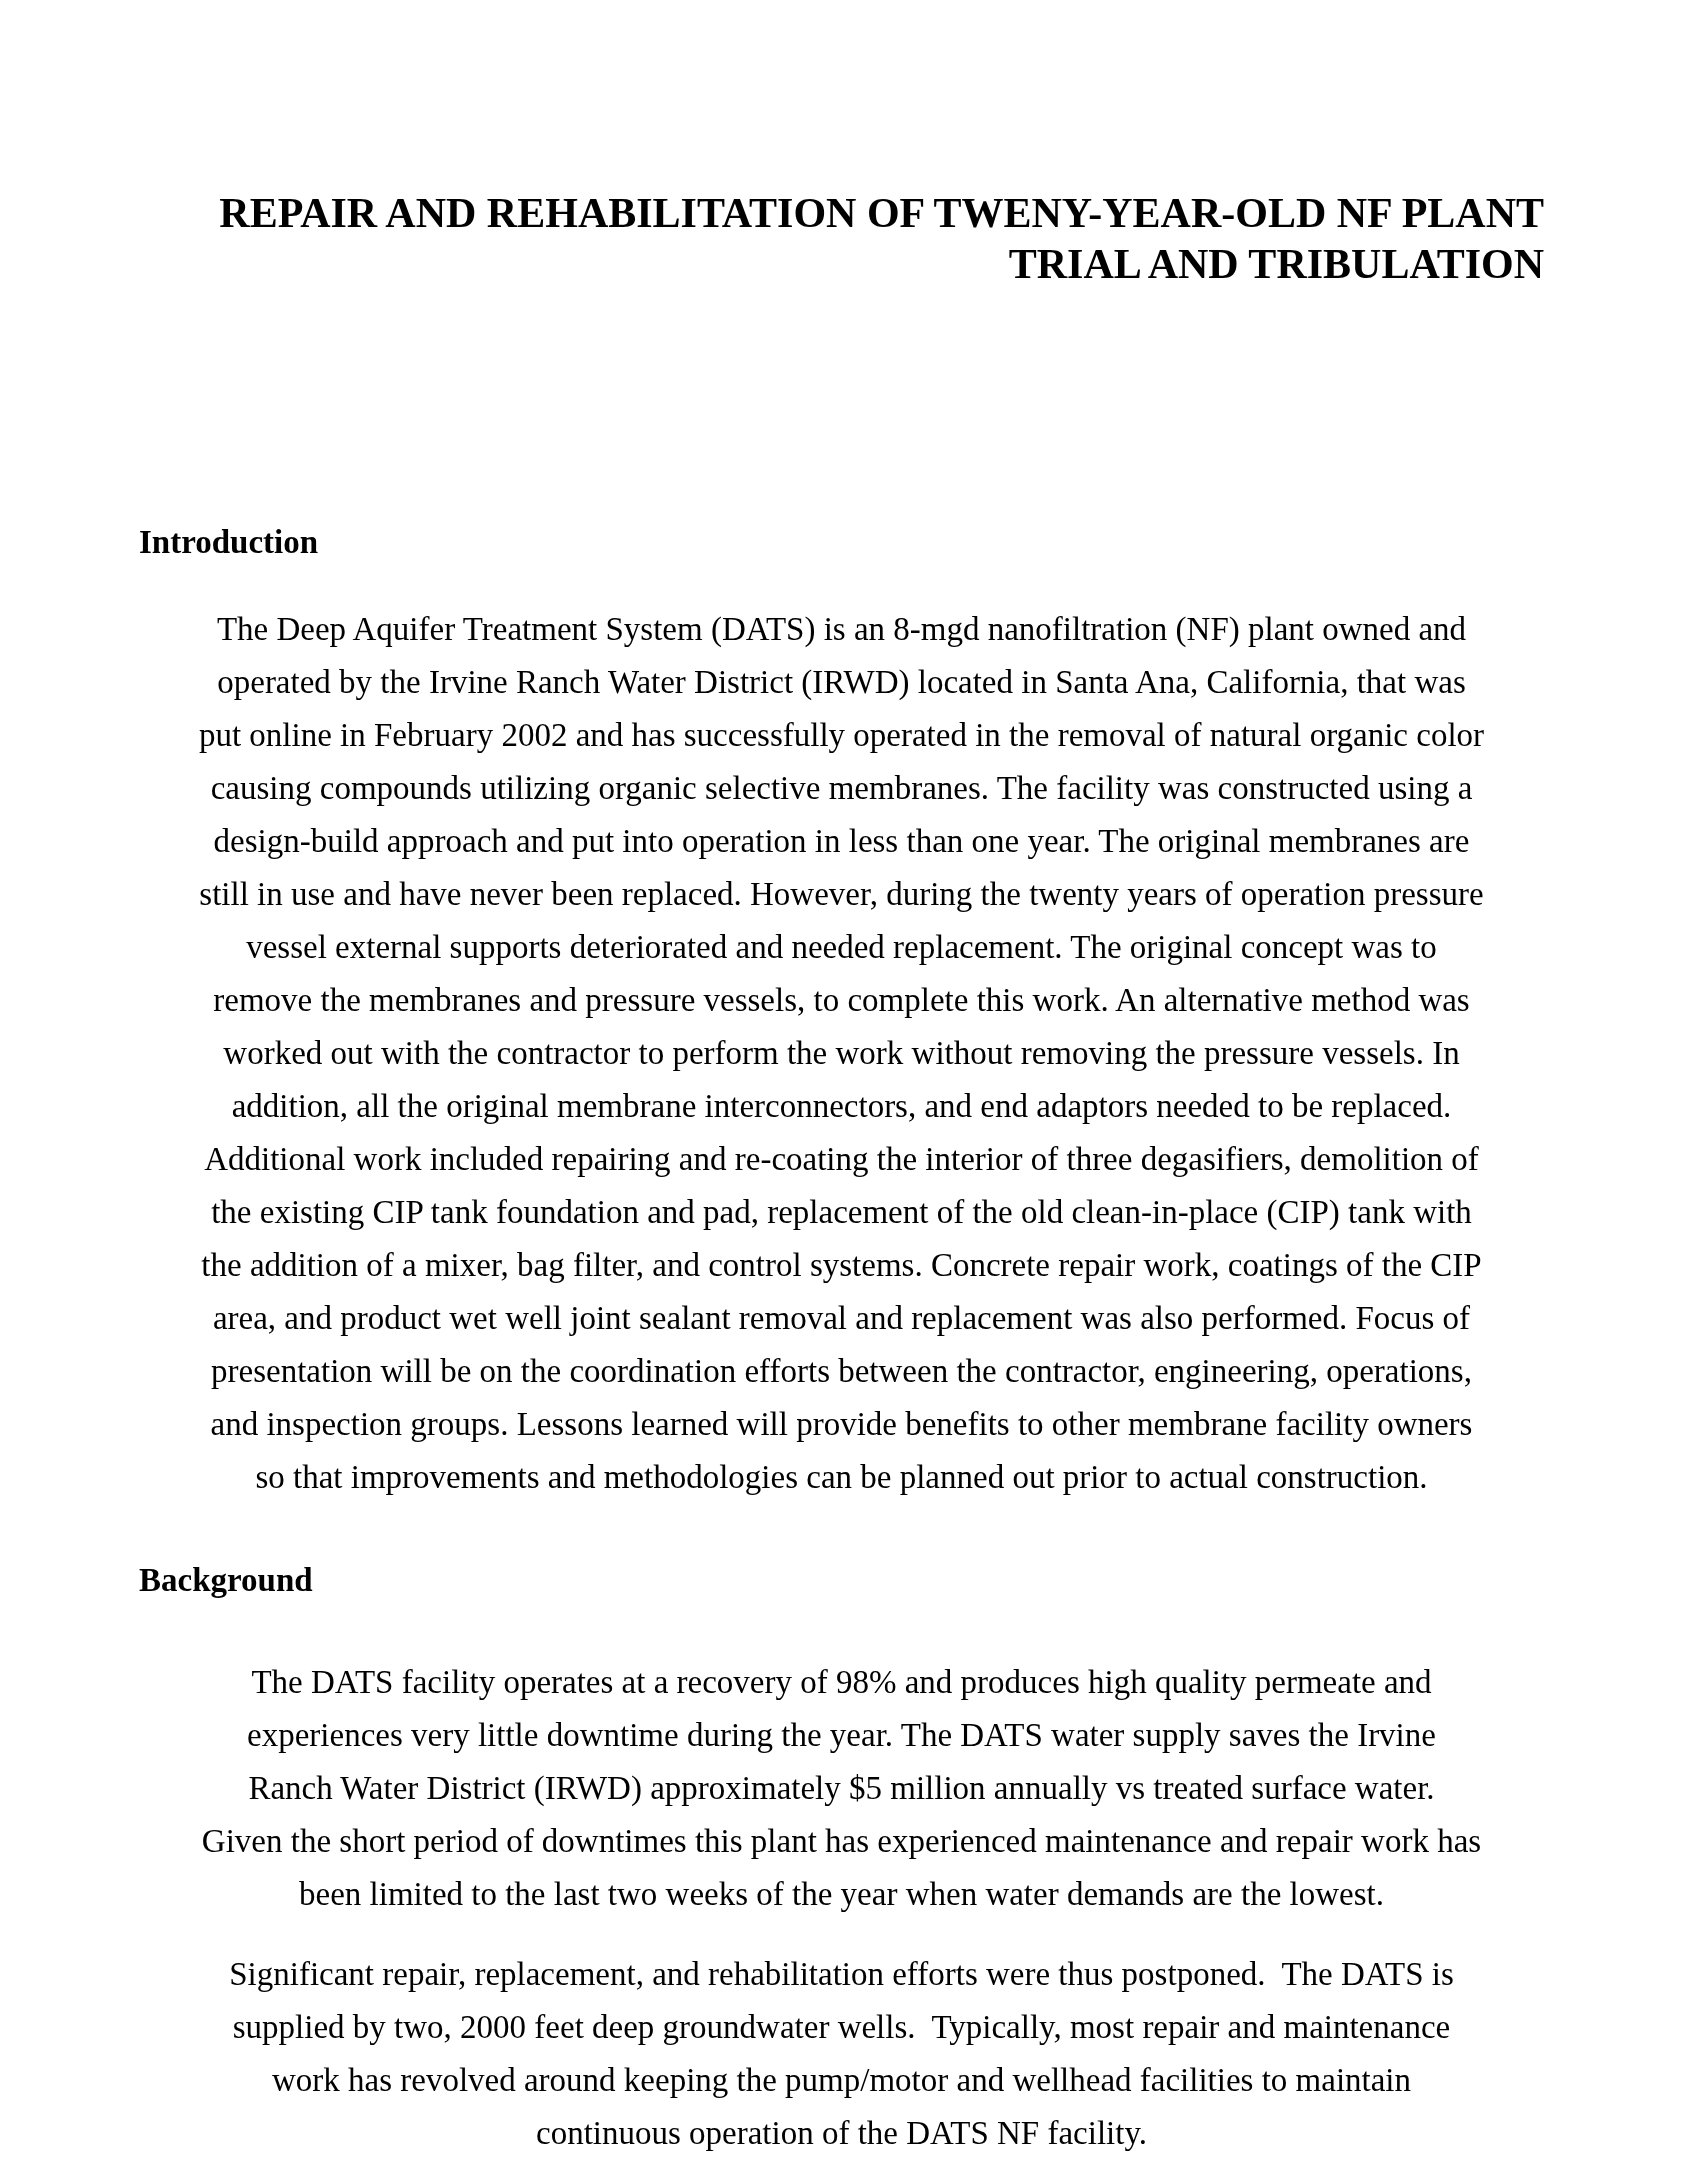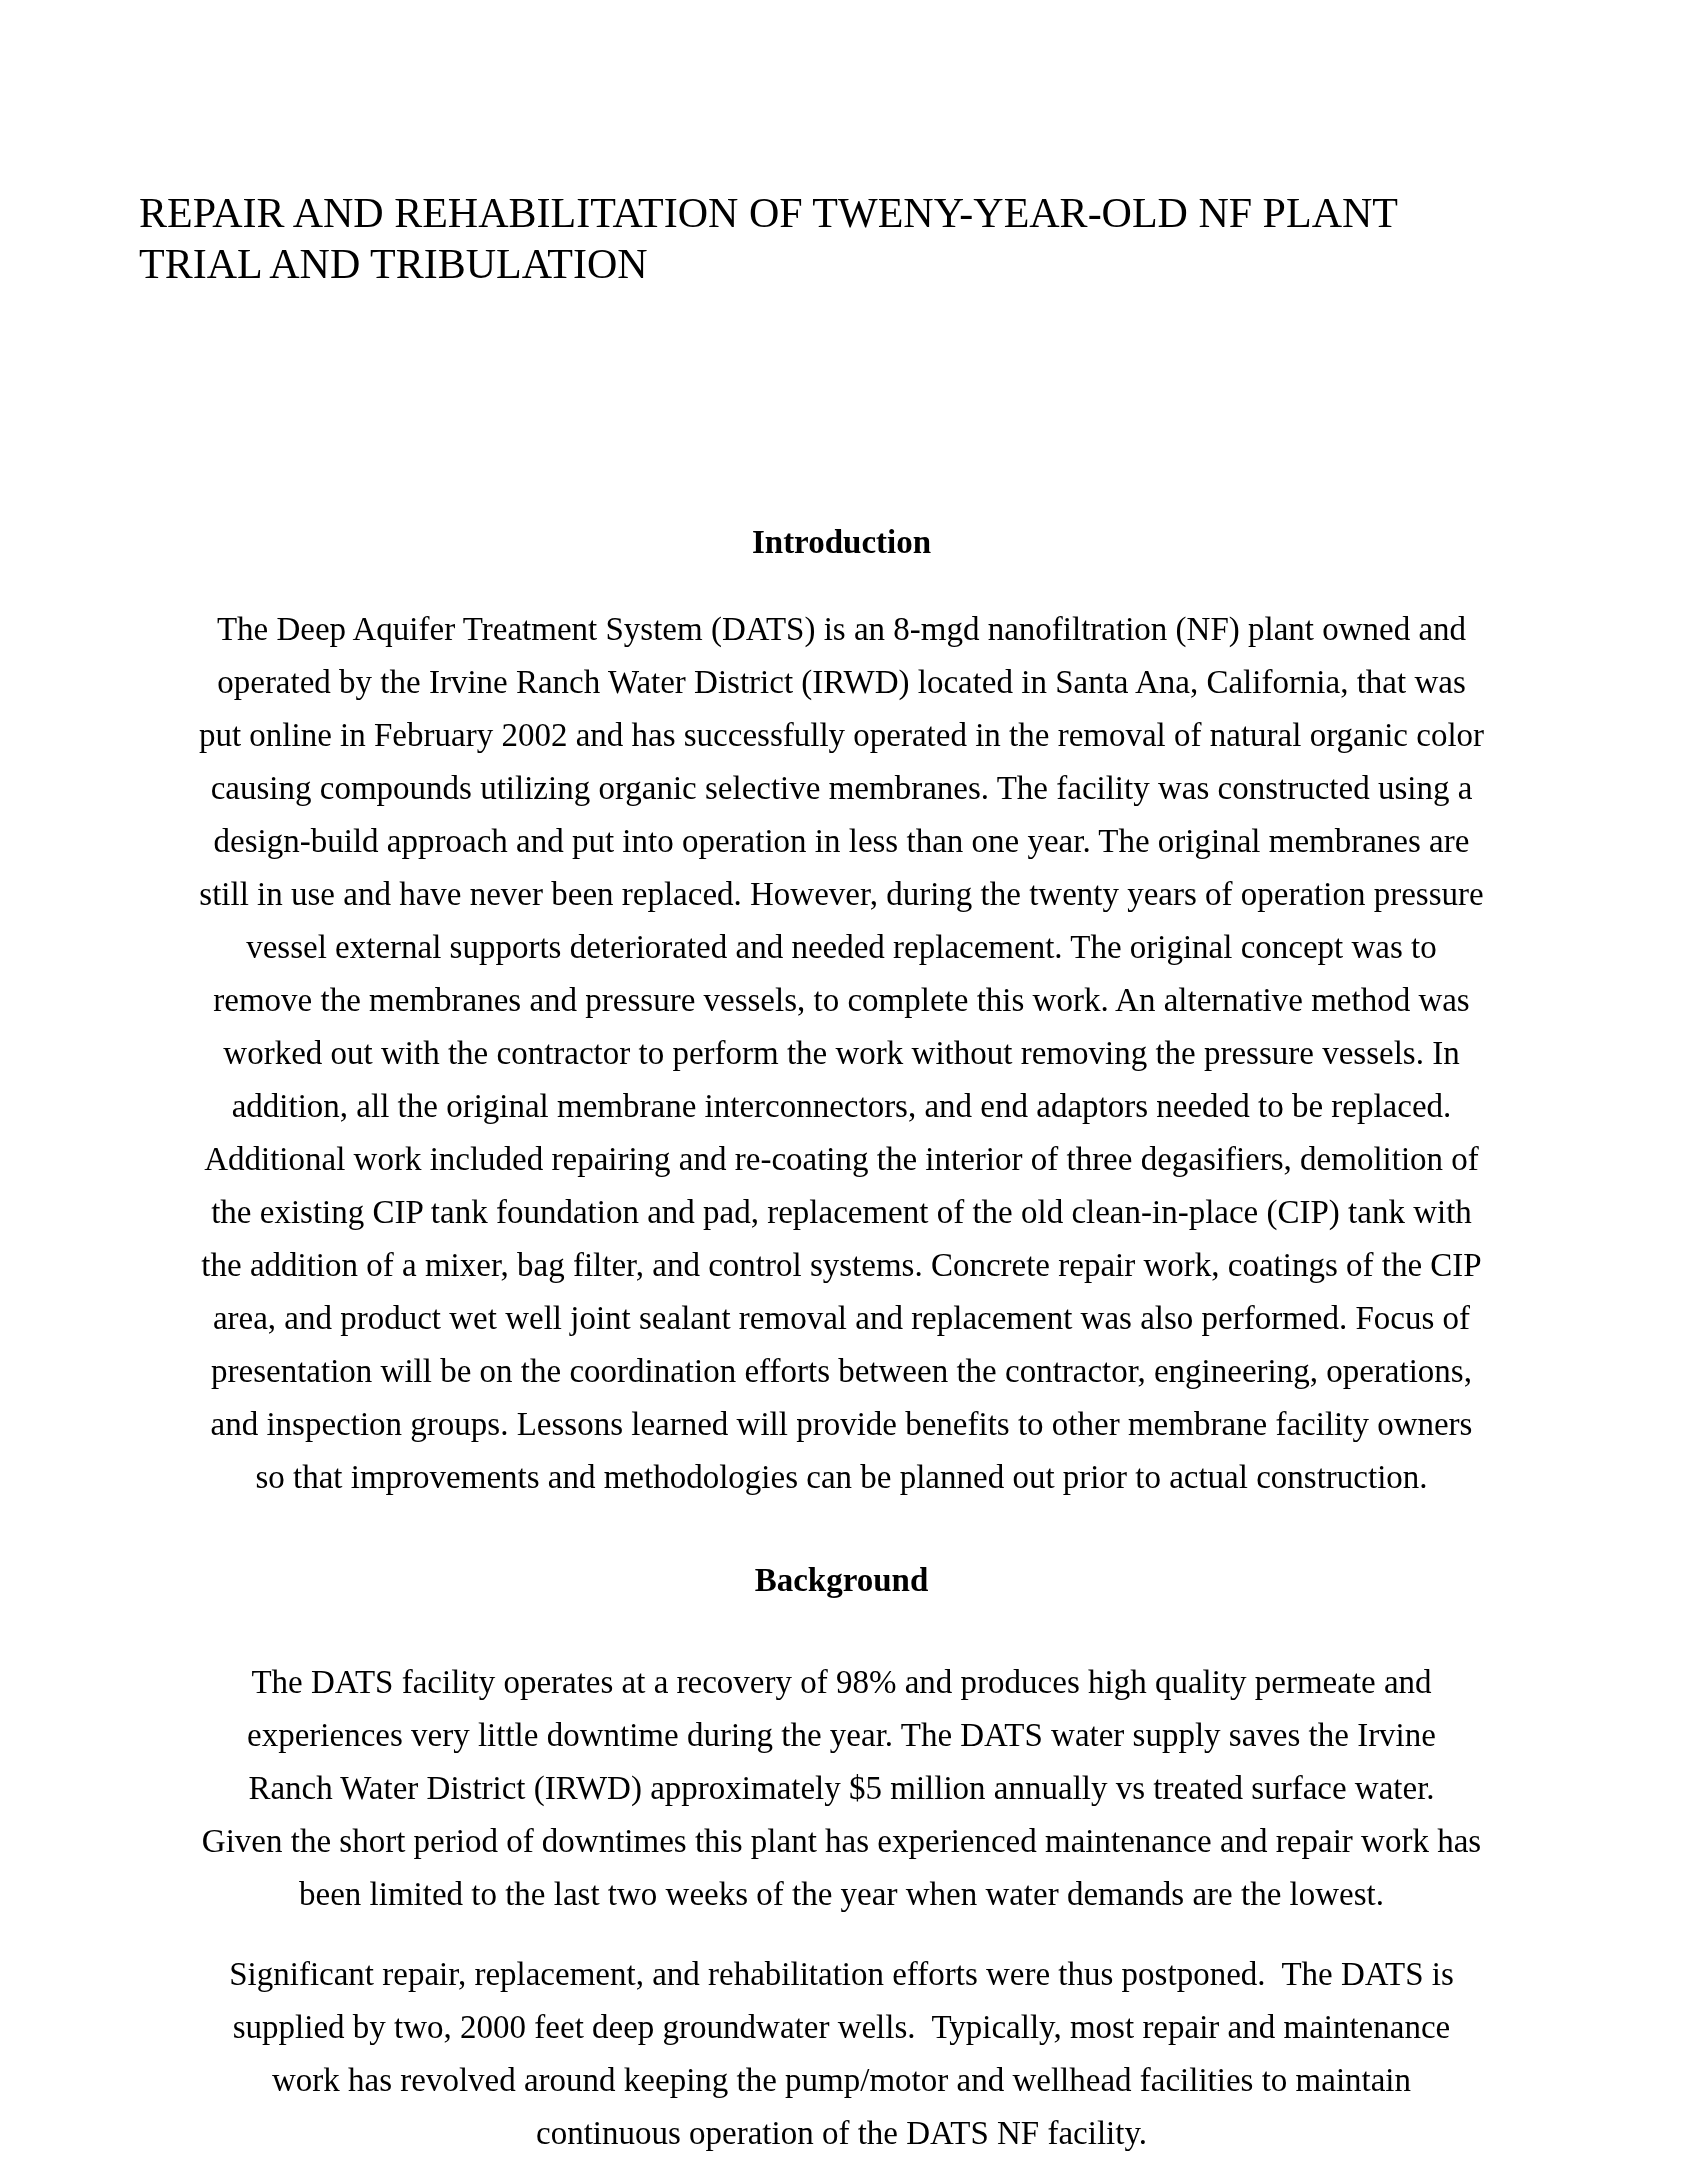--- a/index.html
+++ b/index.html
@@ -16,38 +16,37 @@
     font-family: "Liberation Serif", "DejaVu Serif", serif;
     overflow: hidden;
   }
   .content {
     padding: 0 139px;
   }
   .doc-title {
     margin: 0;
     margin-top: 188px;
     font-size: 42px;
-    font-weight: normal;
+    font-weight: bold;
     line-height: 51px;
-    text-align: left;
+    text-align: right;
     white-space: pre;
   }
   .byline {
     margin-top: 46px;
     font-size: 33px;
     line-height: 44px;
     text-align: center;
     white-space: pre;
   }
   .section-heading {
     margin: 0;
     font-size: 33px;
     font-weight: bold;
     line-height: 38px;
-    text-align: center;
     white-space: pre;
   }
   .para {
     margin: 0;
     font-size: 33px;
     line-height: 53px;
     text-align: center;
     white-space: pre;
   }
   .mt-h-intro   { margin-top: 99px; }

